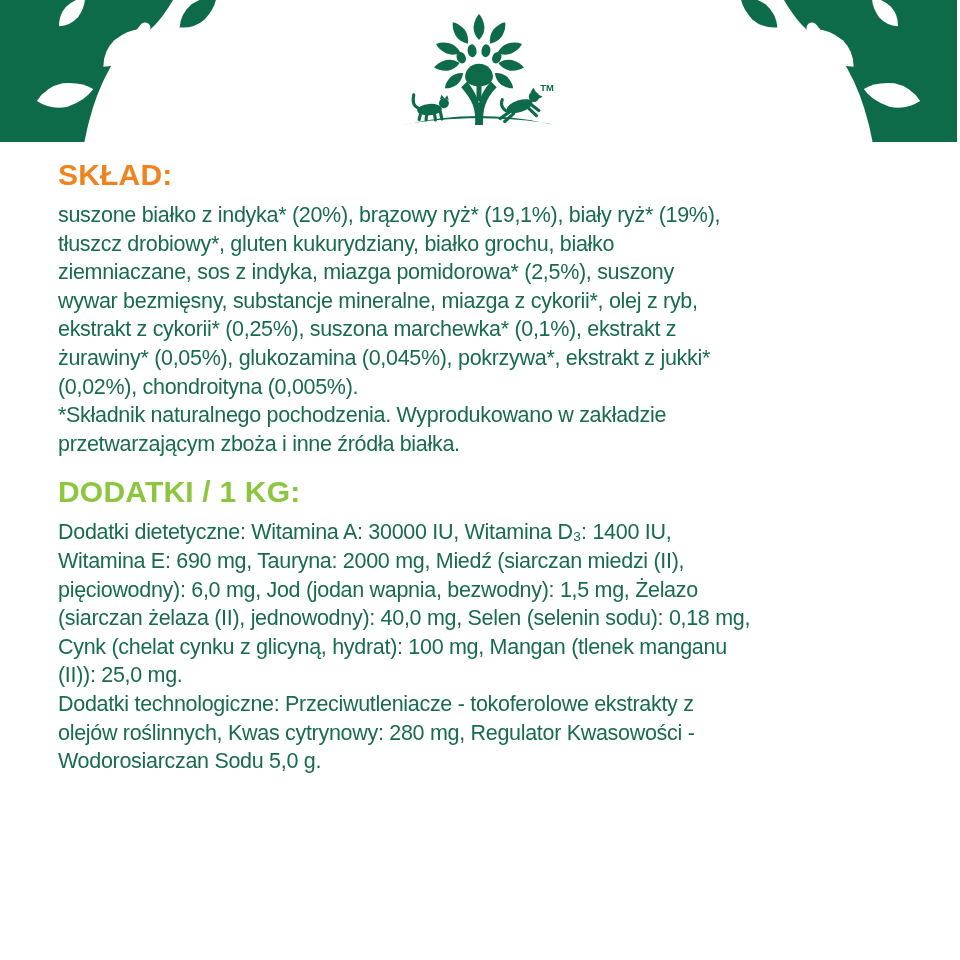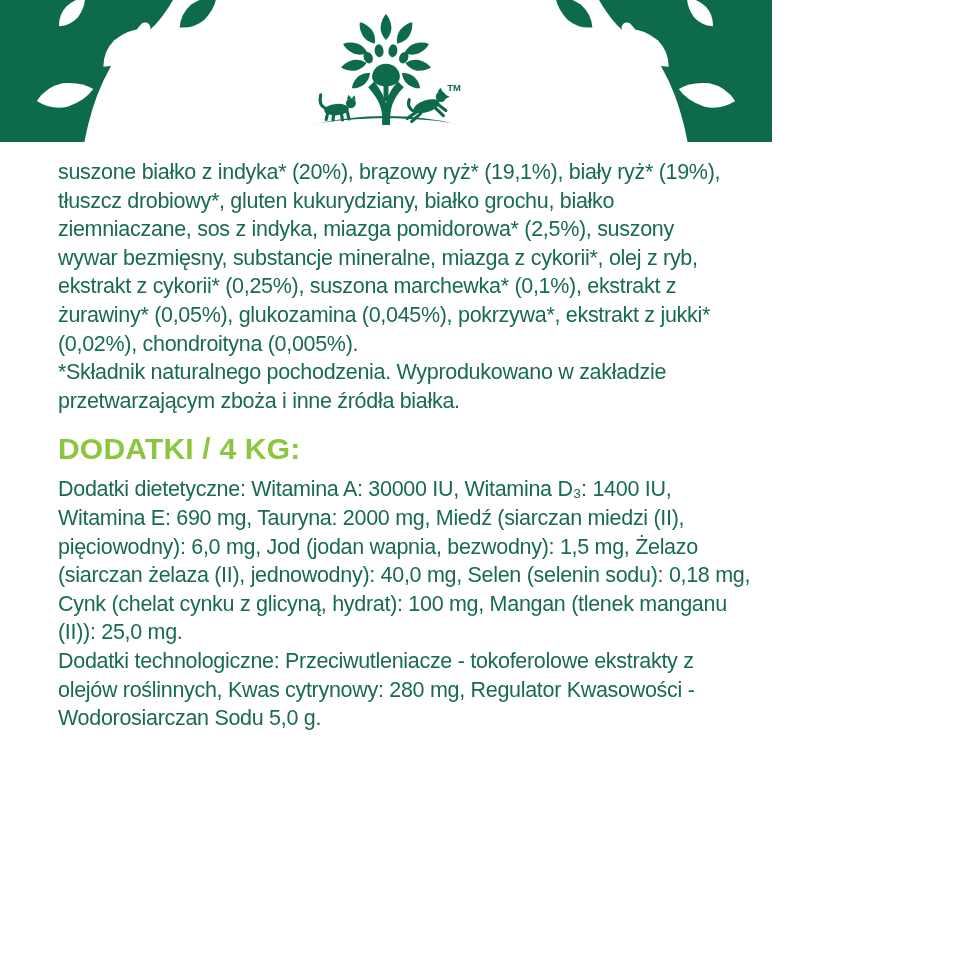--- a/index.html
+++ b/index.html
@@ -9,21 +9,21 @@
     --yellow:#FFC613;
     --lime:#8CC63F;
     --bg:#FFFFFF;
   }
   *{box-sizing:border-box;margin:0;padding:0;}
   html,body{width:960px;height:960px;overflow:hidden;background:var(--bg);}
   body{font-family:"Liberation Sans","DejaVu Sans",sans-serif;color:var(--text-green);}
   .page{position:relative;width:960px;height:960px;background:var(--bg);}
 
   
-  .header{position:relative;width:772px;height:148px;}
+  .header{position:relative;width:957px;height:148px;}
   .corner{position:absolute;top:0;width:235px;height:142px;}
   .corner-left{left:0;}
   .corner-right{right:0;transform:scaleX(-1);}
   .logo{position:absolute;top:14px;left:50%;transform:translateX(-50%);width:178px;height:122px;}
 
   
   .content{position:absolute;top:158px;left:58px;width:880px;}
   .section{margin-bottom:17px;}
   h2{font-size:30px;font-weight:bold;letter-spacing:.2px;line-height:34px;margin-bottom:9px;}
   .h-orange{color:var(--orange);}
@@ -110,36 +110,37 @@
         <path class="stroke" d="M119.5 94.5 C114 93 111.5 88 113.5 82.5" stroke-width="3.2" stroke-linecap="round"></path>
         <path class="stroke" d="M141 86 L150.5 93.5 M139 90 L148 98.5 M122 94 L111.5 101.5 M125 96.5 L116 104.5" stroke-width="3.2" stroke-linecap="round"></path>
       </g>
       <text x="152" y="74" font-size="9.5" font-weight="bold" fill="var(--green)">TM</text>
     </svg>
   </div>
 
   <div class="content">
 
     <div class="section">
+      <h2 class="h-orange">SKŁAD:</h2>
       <p class="body-text">suszone białko z indyka* (20%), brązowy ryż* (19,1%), biały ryż* (19%),
 tłuszcz drobiowy*, gluten kukurydziany, białko grochu, białko
 ziemniaczane, sos z indyka, miazga pomidorowa* (2,5%), suszony
 wywar bezmięsny, substancje mineralne, miazga z cykorii*, olej z ryb,
 ekstrakt z cykorii* (0,25%), suszona marchewka* (0,1%), ekstrakt z
 żurawiny* (0,05%), glukozamina (0,045%), pokrzywa*, ekstrakt z jukki*
 (0,02%), chondroityna (0,005%).
 *Składnik naturalnego pochodzenia. Wyprodukowano w zakładzie
 przetwarzającym zboża i inne źródła białka.</p>
     </div>
 
     <div class="section">
     </div>
 
     <div class="section">
-      <h2 class="h-lime">DODATKI / 4 KG:</h2>
+      <h2 class="h-lime">DODATKI / 1 KG:</h2>
       <p class="body-text">Dodatki dietetyczne: Witamina A: 30000 IU, Witamina D₃: 1400 IU,
 Witamina E: 690 mg, Tauryna: 2000 mg, Miedź (siarczan miedzi (II),
 pięciowodny): 6,0 mg, Jod (jodan wapnia, bezwodny): 1,5 mg, Żelazo
 (siarczan żelaza (II), jednowodny): 40,0 mg, Selen (selenin sodu): 0,18 mg,
 Cynk (chelat cynku z glicyną, hydrat): 100 mg, Mangan (tlenek manganu
 (II)): 25,0 mg.
 Dodatki technologiczne: Przeciwutleniacze - tokoferolowe ekstrakty z
 olejów roślinnych, Kwas cytrynowy: 280 mg, Regulator Kwasowości -
 Wodorosiarczan Sodu 5,0 g.</p>
     </div>

